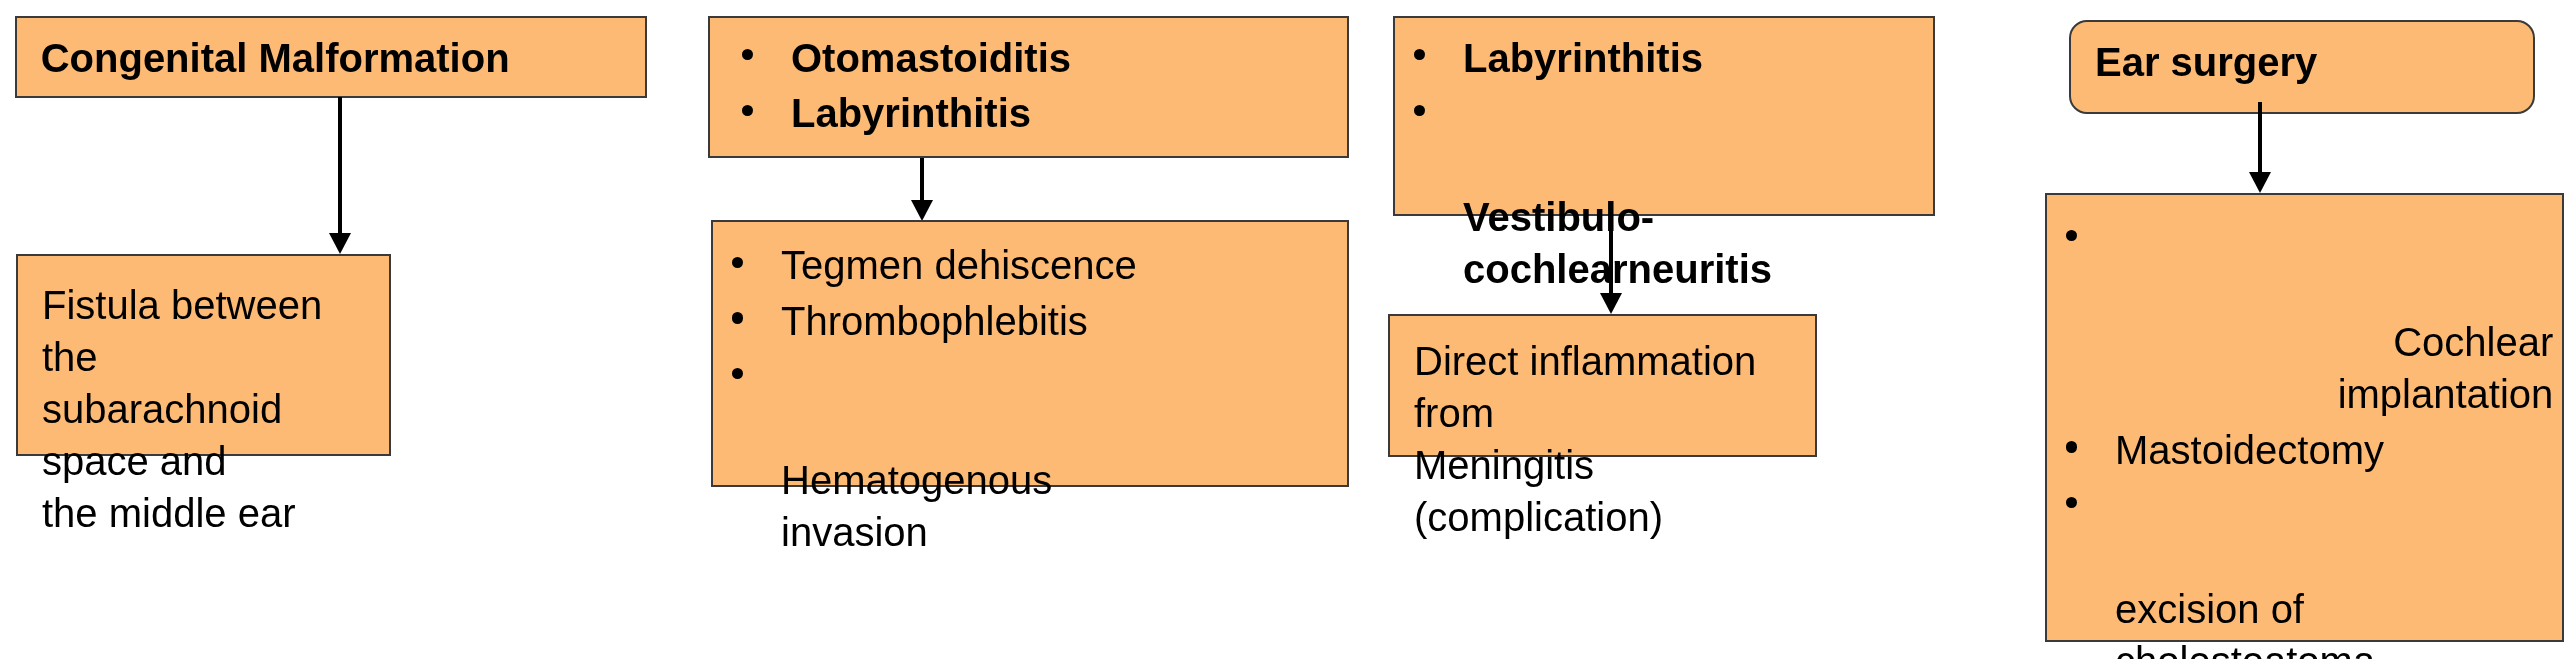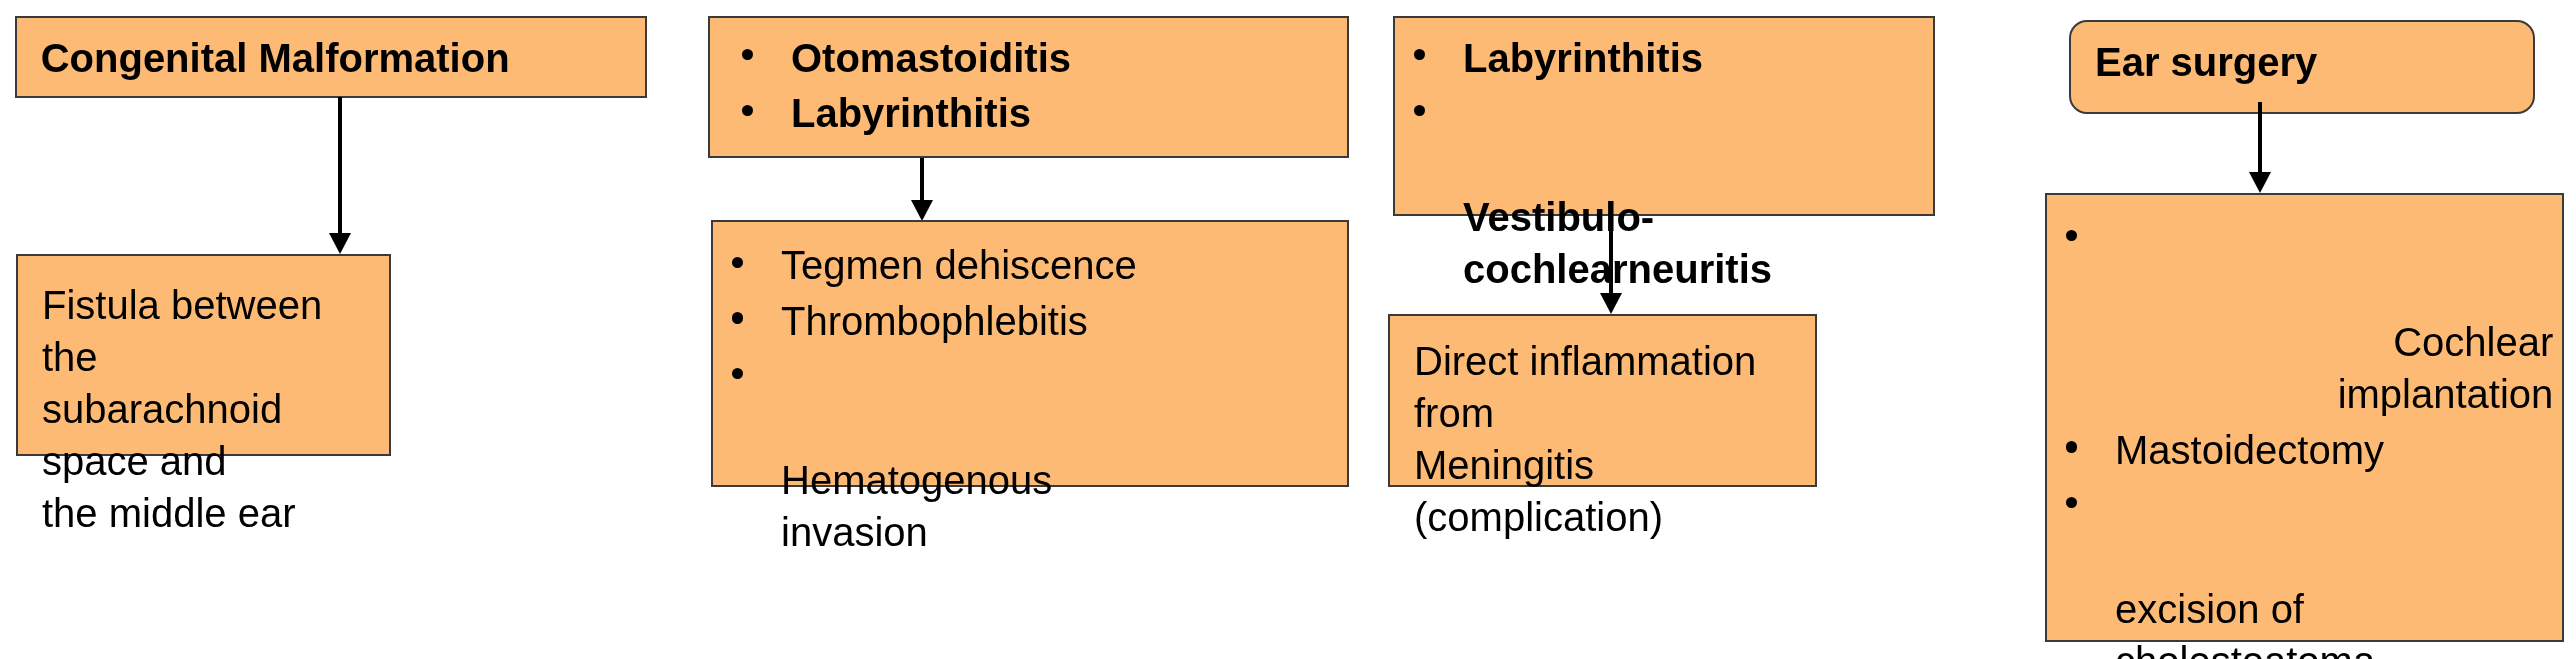--- a/index.html
+++ b/index.html
@@ -149,21 +149,21 @@
 cochlearneuritis</span>
       </li>
     </ul>
   </div>
 
   <div class="arrow" style="left:1609px; top:215px; height:99px; width:4.3px;">
     <div class="shaft" style="height:78px;"></div>
     <div class="head" style="top:78px;"></div>
   </div>
 
-  <div class="node-box" style="left:1388px; top:314px; width:429px; height:173px;">
+  <div class="node-box" style="left:1388px; top:314px; width:429px; height:143px;">
     <div class="plain-wrap node-text" style="top:19px;">Direct inflammation from
 Meningitis (complication)</div>
   </div>
 
   <div class="node-box" style="left:2069px; top:20px; width:466px; height:94px;border-radius:18px;">
     <div class="plain-wrap node-text bold" style="top:14px;">Ear surgery</div>
   </div>
 
   <div class="arrow" style="left:2258px; top:102px; height:91px; width:4.3px;">
     <div class="shaft" style="height:70px;"></div>

